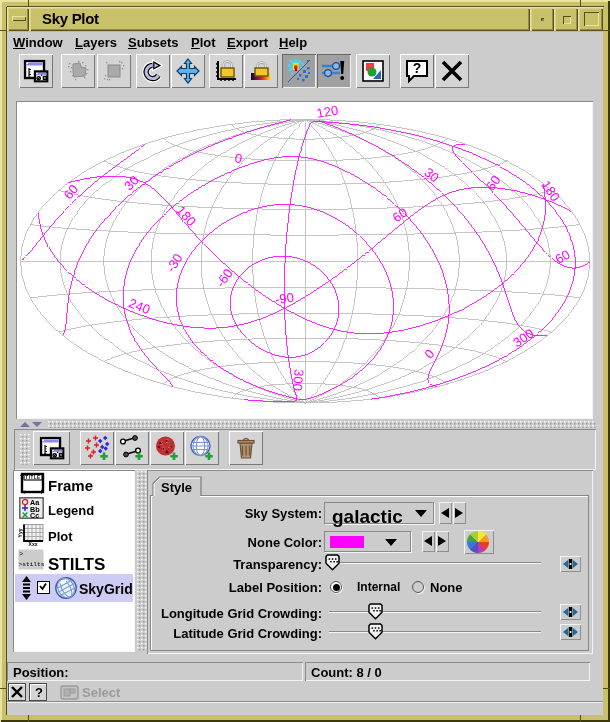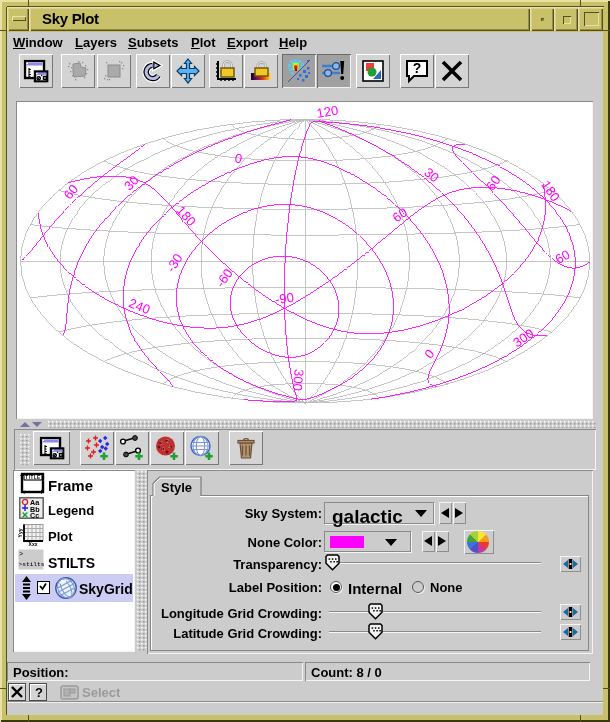--- a/index.html
+++ b/index.html
@@ -409,21 +409,21 @@
 </svg>
   </div>
 <div class="abs b" style="left:48px;top:529px;font-size:13px">Plot</div>
 <div class="abs" style="left:18px;top:549px;width:26px;height:21px">
     <svg width="26" height="21">
 <rect x="0.5" y="0.5" width="25" height="20" fill="#ccc"></rect>
 <text x="1" y="7" font-size="7" fill="#000" font-family="Liberation Mono">&gt;</text>
 <text x="0.5" y="17" font-size="6.2" fill="#000" font-family="Liberation Mono">&gt;stilts</text>
 </svg>
   </div>
-<div class="abs b" style="left:48px;top:555px;font-size:14px">STILTS</div>
+<div class="abs b" style="left:48px;top:555px;font-size:17px">STILTS</div>
 <div class="abs" style="left:15px;top:574px;width:118px;height:28px;background:#ccccf4"></div>
 <div class="abs" style="left:20px;top:576px;width:13px;height:24px">
     <svg width="13" height="24">
 <path d="M6.5 0L11 6H2Z M6.5 24L11 18H2Z" fill="#000"></path>
 <rect x="3" y="7.5" width="7" height="2" fill="#000"></rect>
       <rect x="3" y="11" width="7" height="2" fill="#000"></rect>
       <rect x="3" y="14.5" width="7" height="2" fill="#000"></rect>
 </svg>
   </div>
 <div class="abs" style="left:37px;top:581px;width:13px;height:13px;background:#fff;border:1.6px solid #000">
@@ -518,21 +518,21 @@
 <div class="abs bup" style="left:560px;top:556px;width:21px;height:16px;background:#cccccc">
     <svg width="15" height="10" style="position:absolute;left:3px;top:3px">
       <path d="M0 5l5-4v8zM15 5l-5-4v8z" fill="#1a6aa2"></path>
       <rect x="5.7" y="0" width="3.6" height="10" fill="#000"></rect>
       <circle cx="7.5" cy="5" r="1.1" fill="#fff"></circle>
     </svg>
   </div>
 
 <div class="abs" style="left:330px;top:581px;width:12px;height:12px;border-radius:50%;background:#fff;border:1px solid #555;box-shadow:1px 1px 0 #f0f0f0"></div>
 <div class="abs" style="left:333px;top:584px;width:7px;height:7px;border-radius:50%;background:#000"></div>
-<div class="abs b" style="left:348px;top:580px;font-size:15px">Internal</div>
+<div class="abs b" style="left:357px;top:580px;font-size:12px">Internal</div>
 <div class="abs" style="left:412px;top:581px;width:12px;height:12px;border-radius:50%;background:#cccccc;border:1px solid #555;box-shadow:1px 1px 0 #f0f0f0"></div>
 <div class="abs b" style="left:430px;top:580px;font-size:13px">None</div>
 
 <div class="abs" style="left:329px;top:611px;width:212px;height:1px;background:#8a8a8a"></div>
 <div class="abs" style="left:329px;top:612px;width:212px;height:1px;background:#f6f6f6"></div>
 <div class="abs" style="left:368px;top:603px">
     <svg width="15" height="17">
       <path d="M2.5 1h10l1.5 1.5v6.8L7.5 15.8L1 9.3V2.5Z" fill="#f2f2f2" stroke="#000" stroke-width="1.5"></path>
       <g fill="#000">
         <rect x="3.6" y="4.3" width="1.5" height="1.5"></rect>

